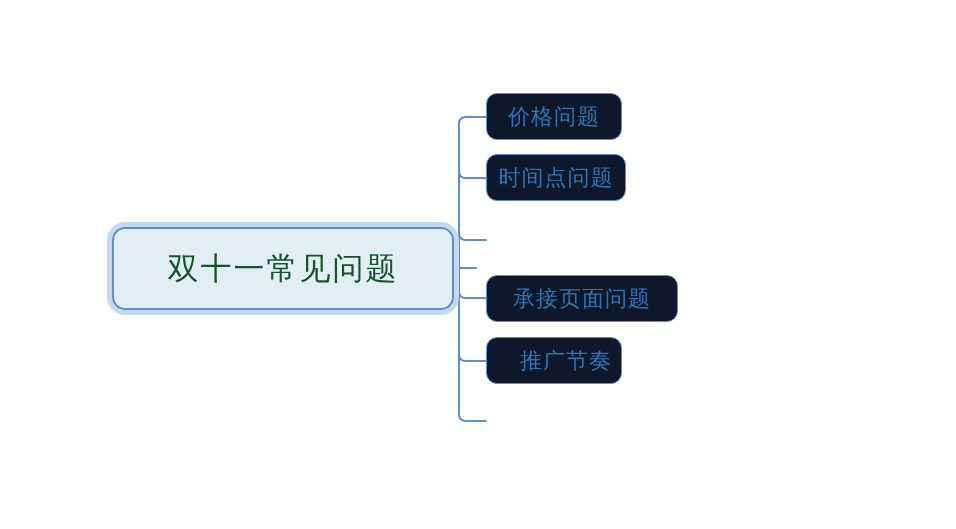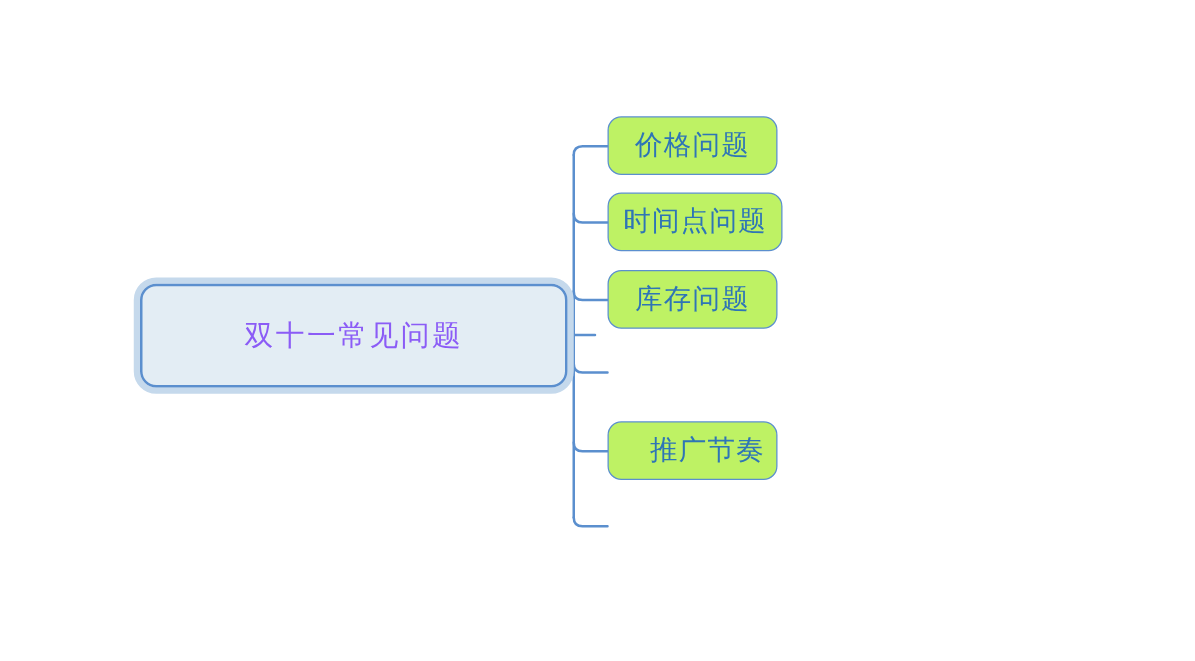--- a/index.html
+++ b/index.html
@@ -49,37 +49,36 @@
     bottom: 0;
     box-sizing: border-box;
     border: 2px solid #5b8fce;
     border-radius: 13px;
     background: #e3edf4;
     display: flex;
     align-items: center;
     justify-content: center;
   }
   .root-label {
-    color: #8b5cf6;
-    font-size: 23px;
+    color: #14532d;
+    font-size: 31px;
     letter-spacing: 2px;
     line-height: 1;
     white-space: nowrap;
-    font-family: Liberation Serif, serif;
   }
 
   
   .child-node {
     position: absolute;
     left: 486px;
     box-sizing: border-box;
     height: 47px;
     border: 1.6px solid #5b8fce;
     border-radius: 11px;
-    background: #bef264;
+    background: #0f172a;
     display: flex;
     align-items: center;
     justify-content: center;
   }
   .child-label {
     color: #2e75b6;
     font-size: 22px;
     letter-spacing: 1px;
     line-height: 1;
     white-space: nowrap;
@@ -125,23 +124,23 @@
   </div>
 
   <div class="child-node n0">
     <span class="child-label">价格问题</span>
   </div>
 
   <div class="child-node n1">
     <span class="child-label">时间点问题</span>
   </div>
 
-  <div class="child-node n2">
-    <span class="child-label">库存问题</span>
+
+  <div class="child-node n3">
+    <span class="child-label">承接页面问题</span>
   </div>
-
 
   <div class="child-node n4">
     <span class="child-label">推广节奏</span>
   </div>
 
 
 </div>
 
 </body></html>

